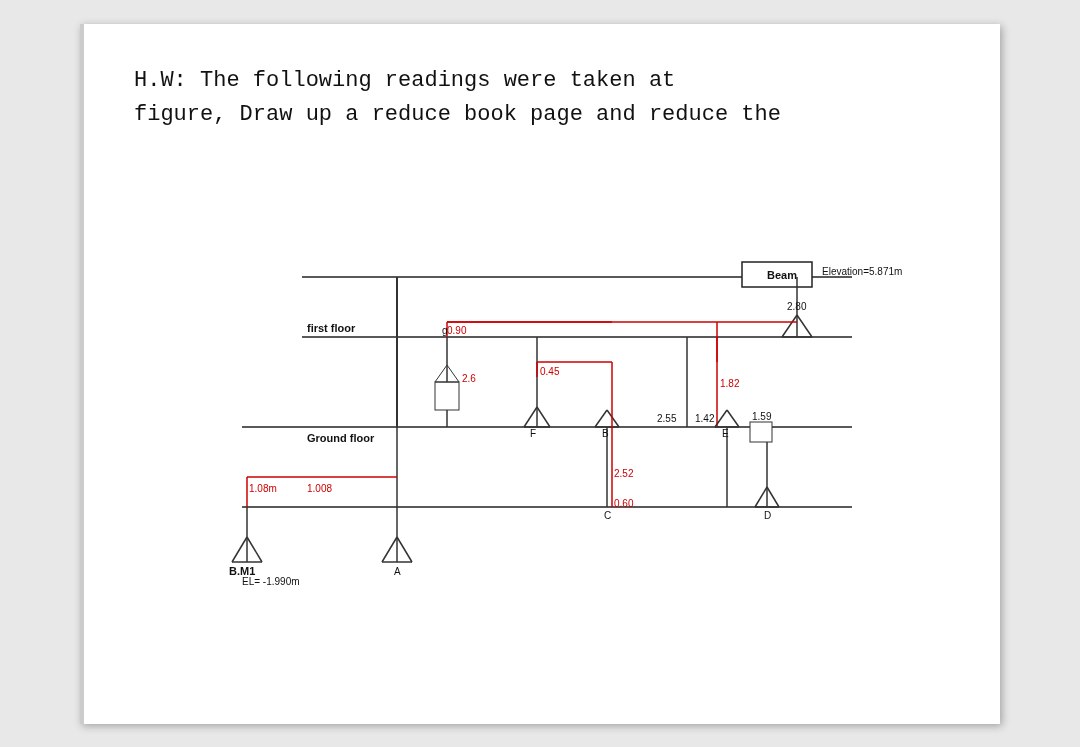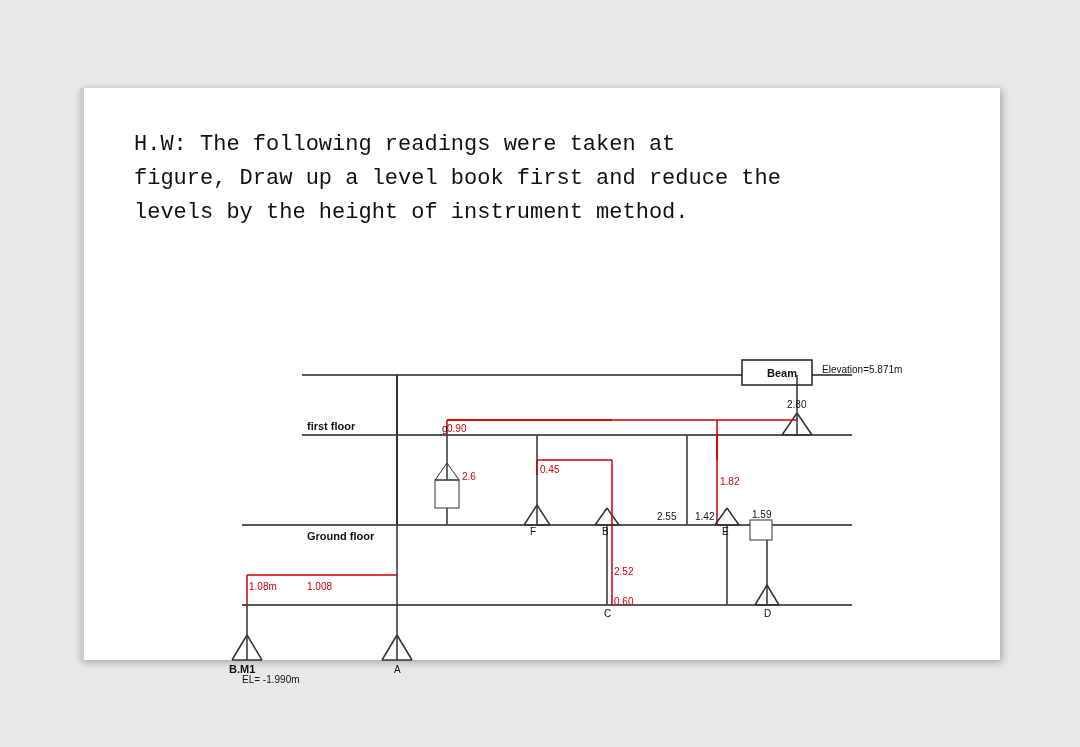--- a/index.html
+++ b/index.html
@@ -7,21 +7,21 @@
       width: 1080px;
       height: 747px;
       background: #e8e8e8;
       display: flex;
       justify-content: center;
       align-items: center;
       font-family: 'Times New Roman', serif;
     }
     .page {
       width: 920px;
-      height: 572px;
+      height: 700px;
       background: #fff;
       box-shadow: 2px 2px 8px rgba(0,0,0,0.3);
       padding: 40px 50px 30px 50px;
       position: relative;
       border-left: 4px solid #ccc;
     }
     .heading {
       font-size: 22px;
       line-height: 1.55;
       font-family: 'Courier New', monospace;
@@ -43,22 +43,21 @@
       width: 100%;
       height: 100%;
     }
   </style>
 </head>
 <body>
 
 <div class="page">
   <div class="heading">
     <div>H.W: The following readings were taken at</div>
-    <div>figure,  Draw up a level book first and reduce the</div>
-    <div>levels by the height of instrument method.</div>
+    <div>figure,  Draw up a reduce book page and reduce the</div>
   </div>
 
   <div class="diagram-container">
     <svg viewBox="0 0 780 420">
 
       <defs>
         <style>
           .black-line { stroke: #222; stroke-width: 1.5; fill: none; }
           .red-line { stroke: #cc0000; stroke-width: 1.5; fill: none; }
           .thin-line { stroke: #222; stroke-width: 1; fill: none; }

